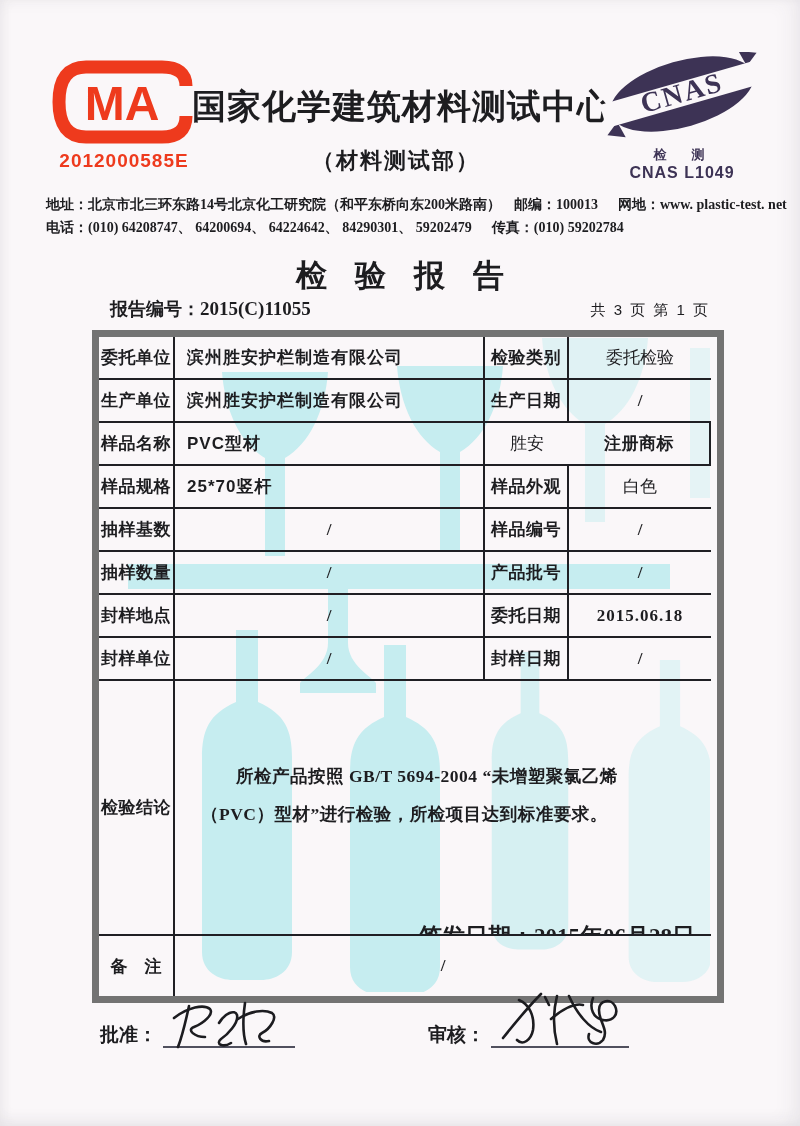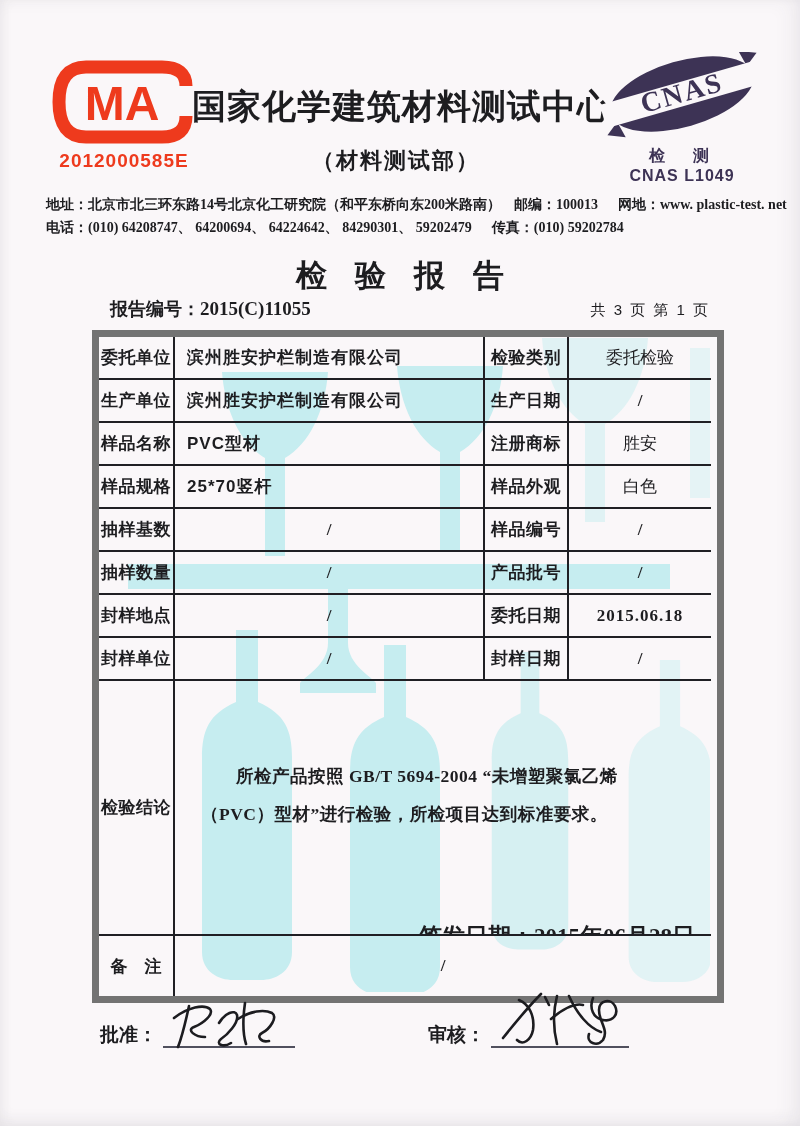--- a/index.html
+++ b/index.html
@@ -14,21 +14,21 @@
   .serif{font-family:"Liberation Serif", serif;}
 
   
   .cma-block{position:absolute; left:48px; top:58px; width:152px; text-align:center;}
   .cma-block svg{display:block; margin:0 auto;}
   .cma-cert{margin-top:4px; font-size:19px; font-weight:800; letter-spacing:1px; color:var(--cma,#ee3a1d);}
   .org-block{position:absolute; left:192px; top:84px; width:408px; text-align:center;}
   .org-title{font-size:34px; font-weight:900; letter-spacing:1px; white-space:nowrap;}
   .org-subtitle{margin-top:16px; font-size:22px; font-weight:800; letter-spacing:2px;}
   .cnas-block{position:absolute; left:596px; top:52px; width:172px; text-align:center; color:var(--cnas,#3d3355);}
-  .cnas-tag{margin-top:2px; font-size:16px; font-weight:800; letter-spacing:6px;}
+  .cnas-tag{margin-top:2px; font-size:13px; font-weight:800; letter-spacing:6px;}
   .cnas-code{font-size:16px; font-weight:800; letter-spacing:1px;}
 
   
   .contact{position:absolute; left:46px; top:193px; width:716px; font-size:14px; line-height:23px; white-space:nowrap;}
   .contact .row{display:flex;}
   .contact b{font-weight:800;}
   .contact .seg{display:inline-block;}
   .contact .val{font-family:"Liberation Serif", serif; font-weight:600;}
   .gap1{margin-left:13px;} .gap2{margin-left:20px;}
 
@@ -147,22 +147,22 @@
       <div class="cell lab">委托单位</div>
       <div class="cell v-left">滨州胜安护栏制造有限公司</div>
       <div class="cell lab">检验类别</div>
       <div class="cell no-r ">委托检验</div>
       <div class="cell lab">生产单位</div>
       <div class="cell v-left">滨州胜安护栏制造有限公司</div>
       <div class="cell lab">生产日期</div>
       <div class="cell no-r slash">/</div>
       <div class="cell lab">样品名称</div>
       <div class="cell v-left">PVC型材</div>
+      <div class="cell no-r ">胜安</div>
       <div class="cell lab">注册商标</div>
-      <div class="cell no-r ">胜安</div>
       <div class="cell lab">样品规格</div>
       <div class="cell v-left">25*70竖杆</div>
       <div class="cell lab">样品外观</div>
       <div class="cell no-r ">白色</div>
       <div class="cell lab">抽样基数</div>
       <div class="cell slash">/</div>
       <div class="cell lab">样品编号</div>
       <div class="cell no-r slash">/</div>
       <div class="cell lab">抽样数量</div>
       <div class="cell slash">/</div>

